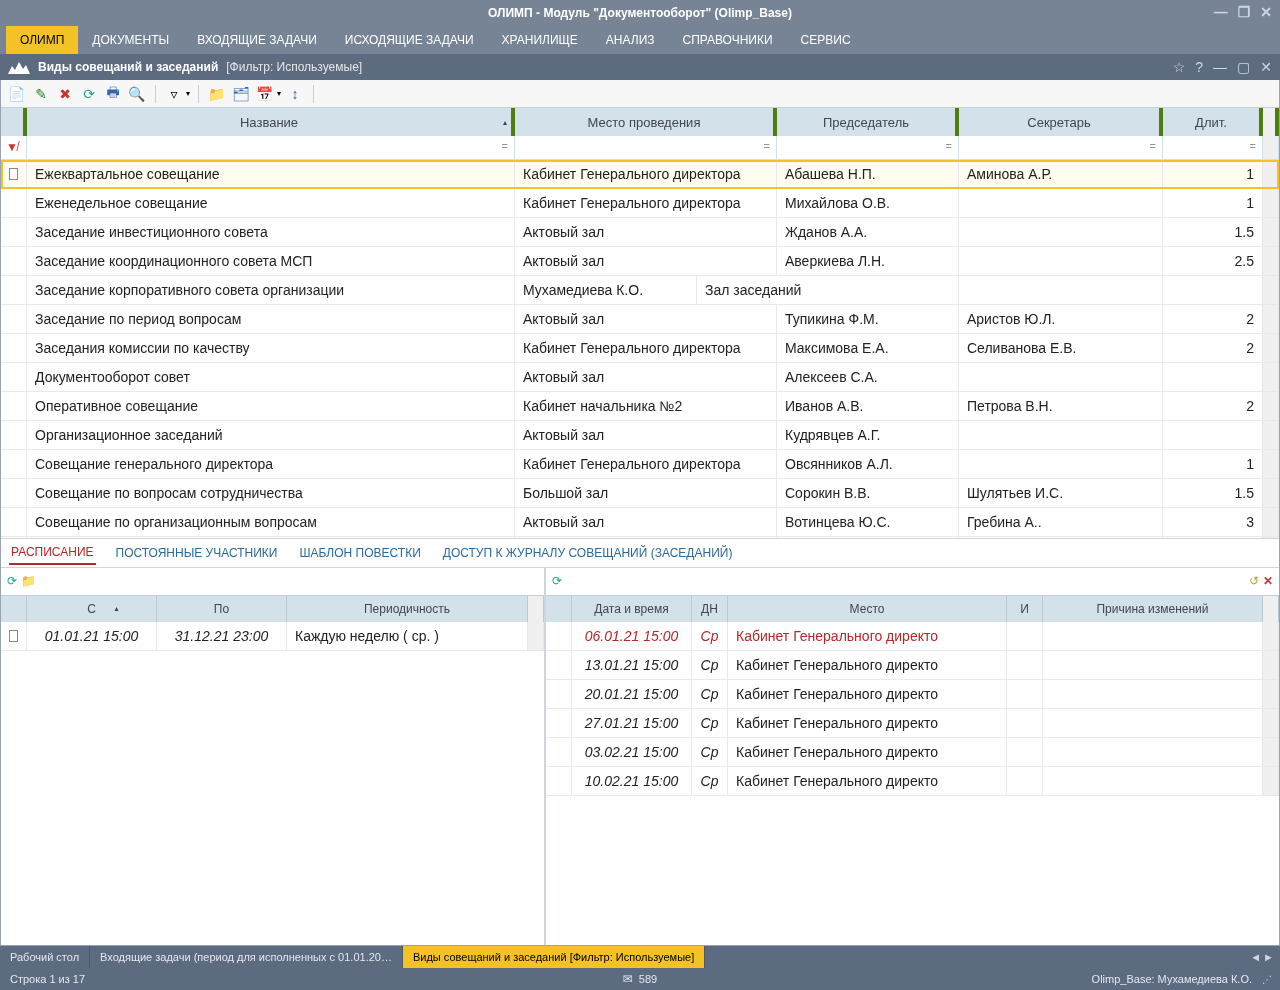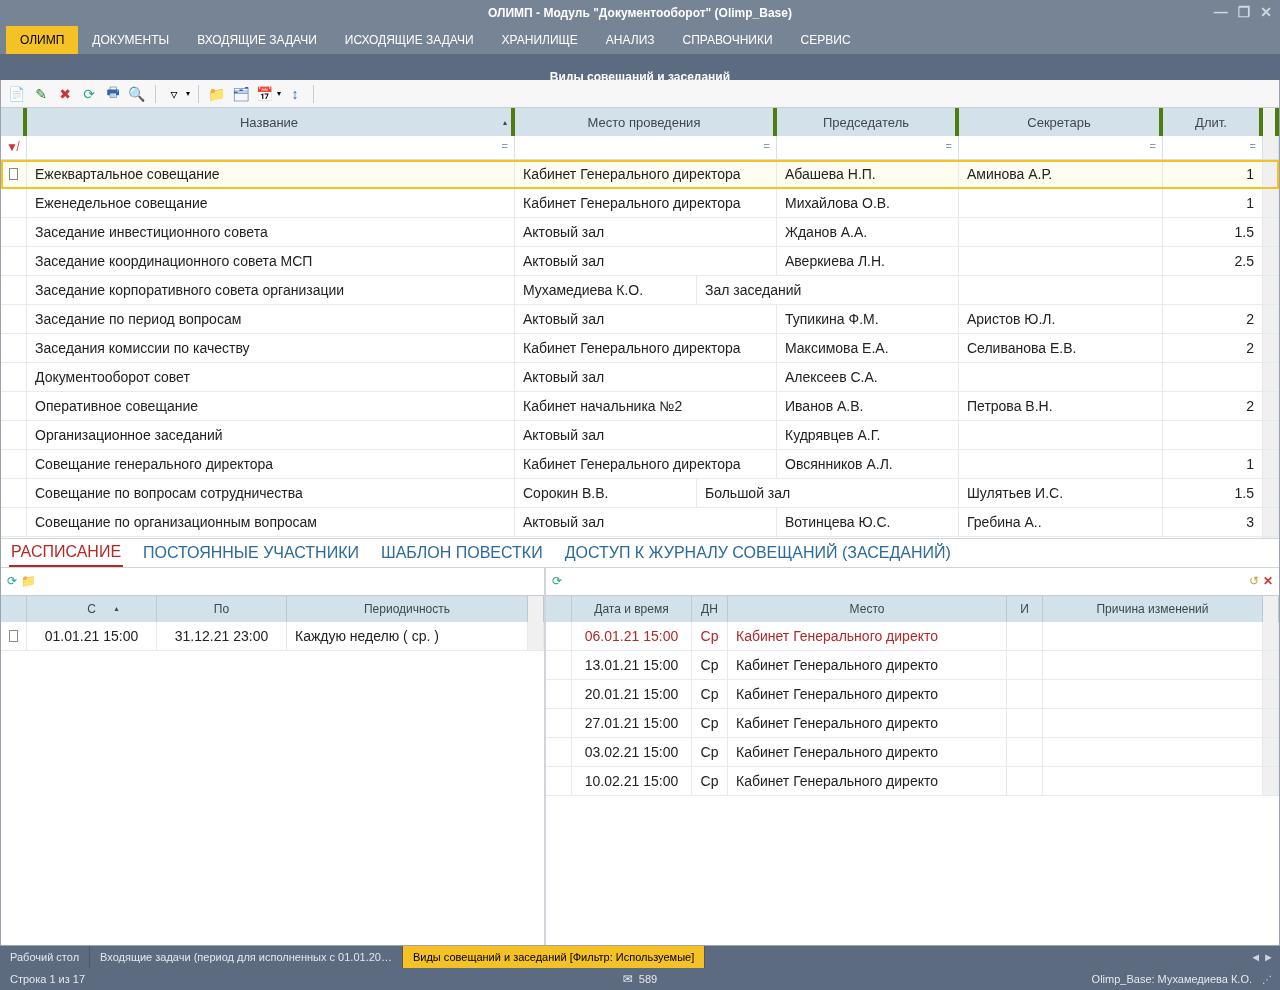--- a/index.html
+++ b/index.html
@@ -6,23 +6,23 @@
   body { width: 1280px; height: 990px; background: #778496; overflow: hidden; font-size: 12px; }
 
   .titlebar { height: 26px; background: #778496; color: #fff; display: flex; align-items: center; justify-content: center; position: relative; font-weight: bold; font-size: 12px; }
   .titlebar .win-controls { position: absolute; right: 8px; top: 4px; display: flex; gap: 10px; color: #d0d6e0; font-size: 14px; }
   .titlebar .win-controls span { cursor: pointer; }
 
   .menubar { height: 28px; background: #778496; display: flex; align-items: stretch; padding: 0 6px; }
   .menubar .mitem { color: #fff; padding: 0 14px; display: flex; align-items: center; font-size: 12px; cursor: pointer; }
   .menubar .mitem.active { background: #f4c225; color: #000; }
 
-  .subheader { height: 26px; background: #5d6b80; display: flex; align-items: center; color: #fff; padding: 8px 8px; gap: 8px; flex-direction: column; }
+  .subheader { height: 26px; background: #5d6b80; display: flex; align-items: center; color: #fff; padding: 1px 8px; gap: 8px; }
   .subheader .brand-icon { width: 22px; height: 14px; }
-  .subheader .filter-text { color: #fde047; text-align: center; }
+  .subheader .filter-text { color: #e5e5e5; text-align: center; }
   .subheader .right-icons { margin-left: auto; display: flex; gap: 10px; color: #cfd6e1; font-size: 14px; }
   .subheader .right-icons span { cursor: pointer; }
 
   .content-wrap { background: #fff; height: calc(990px - 26px - 28px - 26px - 22px - 22px); display: flex; flex-direction: column; border: 1px solid #9aa3b1; border-top: none; }
 
   .toolbar { height: 28px; background: #f7f7f7; border-bottom: 1px solid #c7cdd6; display: flex; align-items: center; padding: 2px 6px; gap: 4px; }
   .toolbar .tbtn { width: 20px; height: 20px; display: flex; align-items: center; justify-content: center; cursor: pointer; font-size: 14px; }
   .toolbar .sep { width: 1px; height: 18px; background: #c7cdd6; margin: 0 4px; }
   .toolbar .dropdown-arrow { font-size: 8px; margin-left: -2px; align-self: center; }
 
@@ -45,21 +45,21 @@
   .col-scroll { width: 16px; flex: none; background: #f0f0f0; }
 
   .grid-body { flex: 1 1 0; overflow: hidden; background: #fff; }
   .grow { display: flex; height: 29px; align-items: center; font-size: 14px; color: #222; border-bottom: 1px solid #e7eaed; }
   .grow.sel { outline: 2px solid #f4c225; outline-offset: -2px; background: #fffdf0; }
   .gcell { border-right: 1px solid #e7eaed; padding: 0 8px; display: flex; align-items: center; height: 100%; overflow: hidden; white-space: nowrap; }
   .gcell.col-dur { justify-content: flex-end; }
   .gcell.col-chk { justify-content: center; }
   .checkbox { width: 12px; height: 12px; border: 1px solid #888; background: #fff; }
 
-  .tabs-bar { height: 30px; background: #fff; border-top: 1px solid #d0d5dc; border-bottom: 1px solid #d0d5dc; display: flex; align-items: center; padding: 0 8px; gap: 18px; font-size: 16px; }
+  .tabs-bar { height: 30px; background: #fff; border-top: 1px solid #d0d5dc; border-bottom: 1px solid #d0d5dc; display: flex; align-items: center; padding: 0 8px; gap: 18px; font-size: 12px; }
   .tabs-bar .tab { color: #2b6a9a; cursor: pointer; padding: 4px 2px; }
   .tabs-bar .tab.active { color: #b42828; border-bottom: 2px solid #b42828; }
 
   .lower-panes { flex: 1 1 0; display: flex; overflow: hidden; }
   .pane { display: flex; flex-direction: column; overflow: hidden; }
   .pane-left { width: 545px; border-right: 2px solid #d0d5dc; }
   .pane-right { flex: 1 1 0; }
   .pane-toolbar { height: 28px; border-bottom: 1px solid #c7cdd6; display: flex; align-items: center; padding: 2px 6px; gap: 4px; background: #fff; }
   .pane-right .pane-toolbar { justify-content: flex-end; }
   .pane-right .pane-toolbar .left-icons { margin-right: auto; display: flex; gap: 4px; }
@@ -76,21 +76,21 @@
   .r-chk { width: 26px; flex: none; }
   .r-dt { width: 120px; flex: none; }
   .r-dn { width: 36px; flex: none; }
   .r-place { flex: 1 1 0; }
   .r-i { width: 36px; flex: none; }
   .r-reason { width: 220px; flex: none; }
   .r-scroll { width: 16px; flex: none; background: #f0f0f0; }
 
   .lrow, .rrow { display: flex; height: 29px; font-size: 14px; color: #222; align-items: center; border-bottom: 1px solid #e7eaed; }
   .lcell, .rcell { border-right: 1px solid #e7eaed; padding: 0 8px; display: flex; align-items: center; height: 100%; overflow: hidden; white-space: nowrap; }
-  .lcell.l-from, .lcell.l-to, .rcell.r-dt, .rcell.r-dn { justify-content: center; }
+  .lcell.l-from, .lcell.l-to, .rcell.r-dt, .rcell.r-dn { justify-content: center; font-style: italic; }
   .rrow.past { color: #b42828; }
 
   .bottom-tabs { height: 22px; background: #5d6b80; display: flex; align-items: stretch; color: #e3e8ef; font-size: 11px; }
   .bottom-tabs .btab { padding: 0 10px; border-right: 1px solid #4b596e; display: flex; align-items: center; cursor: pointer; }
   .bottom-tabs .btab.active { background: #f4c225; color: #000; }
   .bottom-tabs .scroll-arrows { margin-left: auto; display: flex; align-items: center; gap: 2px; padding: 0 6px; color: #cfd6e1; }
 
   .statusbar { height: 22px; background: #5d6b80; color: #e3e8ef; display: flex; align-items: center; padding: 0 10px; font-size: 11px; }
   .statusbar .sb-left { }
   .statusbar .sb-center { position: absolute; left: 50%; transform: translateX(-50%); display: flex; align-items: center; gap: 6px; }
@@ -291,22 +291,22 @@
         <div class="gcell col-name">Совещание генерального директора</div>
         <div class="gcell col-place">Кабинет Генерального директора</div>
         <div class="gcell col-chair">Овсянников А.Л.</div>
         <div class="gcell col-sec"></div>
         <div class="gcell col-dur">1</div>
         <div class="gcell col-scroll" style="background:#f0f0f0;padding:0"></div>
       </div>
       <div class="grow">
         <div class="gcell col-chk"></div>
         <div class="gcell col-name">Совещание по вопросам сотрудничества</div>
+        <div class="gcell col-place">Большой зал</div>
         <div class="gcell col-chair">Сорокин В.В.</div>
-        <div class="gcell col-place">Большой зал</div>
         <div class="gcell col-sec">Шулятьев И.С.</div>
         <div class="gcell col-dur">1.5</div>
         <div class="gcell col-scroll" style="background:#f0f0f0;padding:0"></div>
       </div>
       <div class="grow">
         <div class="gcell col-chk"></div>
         <div class="gcell col-name">Совещание по организационным вопросам</div>
         <div class="gcell col-place">Актовый зал</div>
         <div class="gcell col-chair">Вотинцева Ю.С.</div>
         <div class="gcell col-sec">Гребина А..</div>

